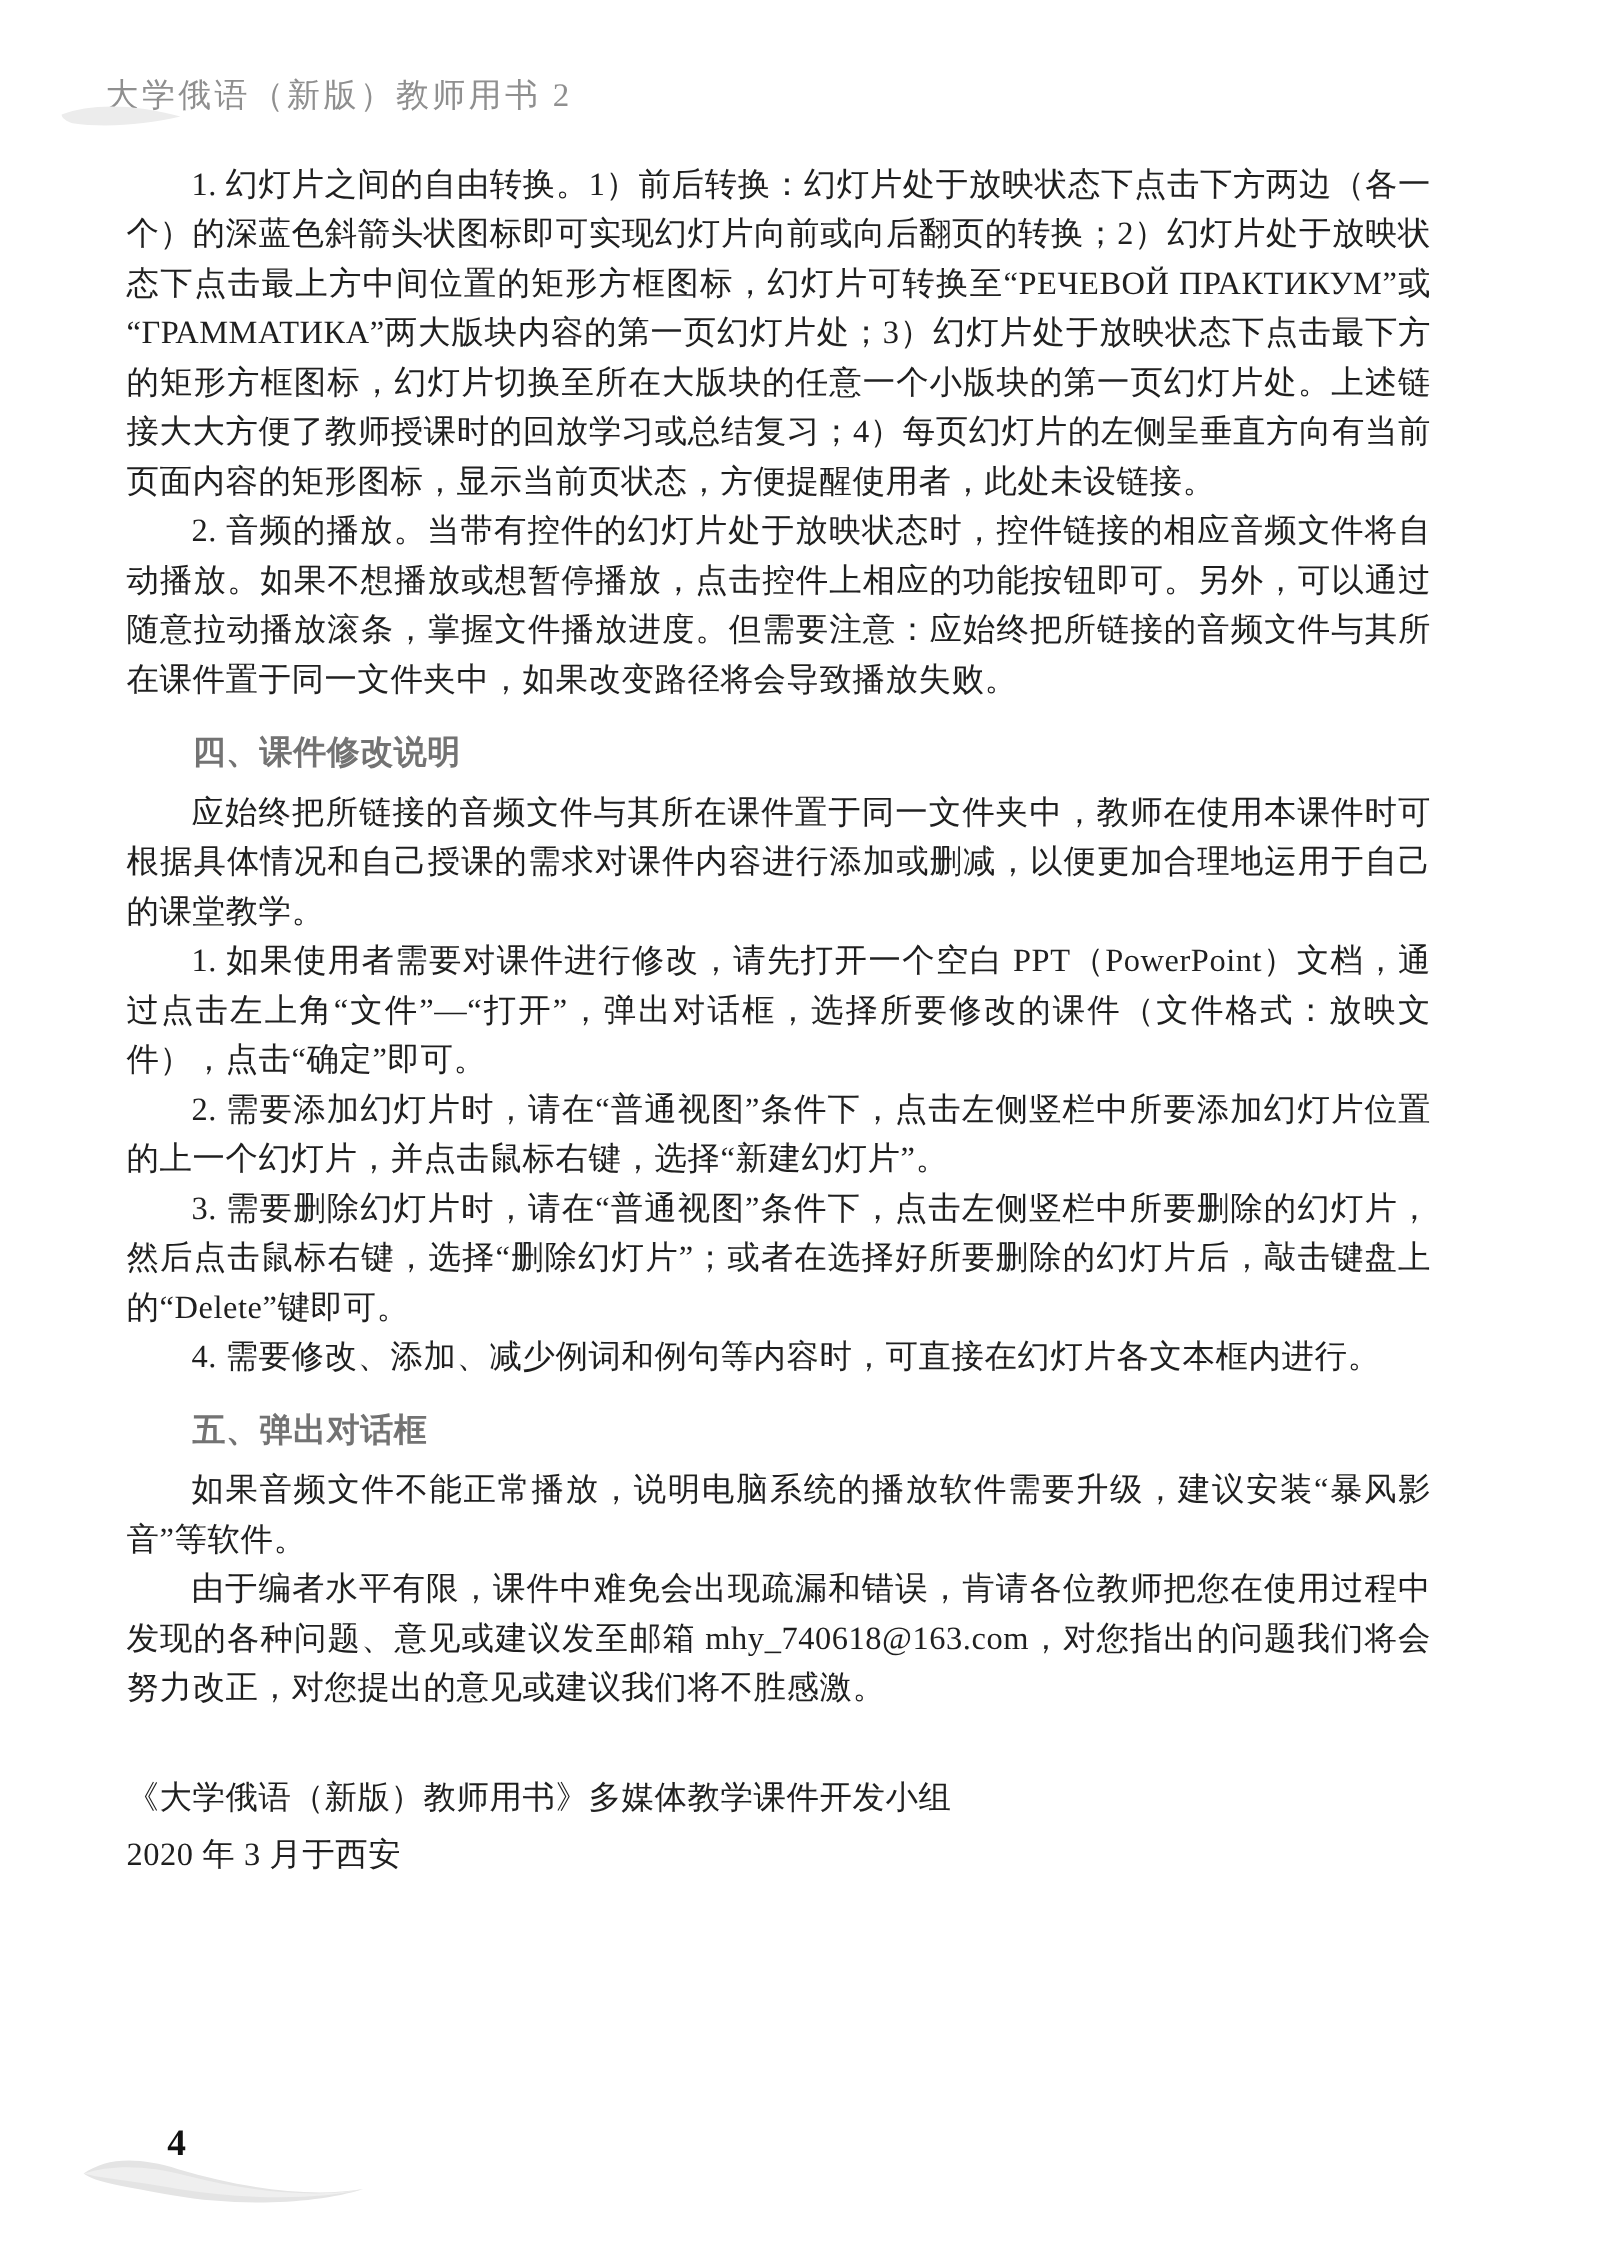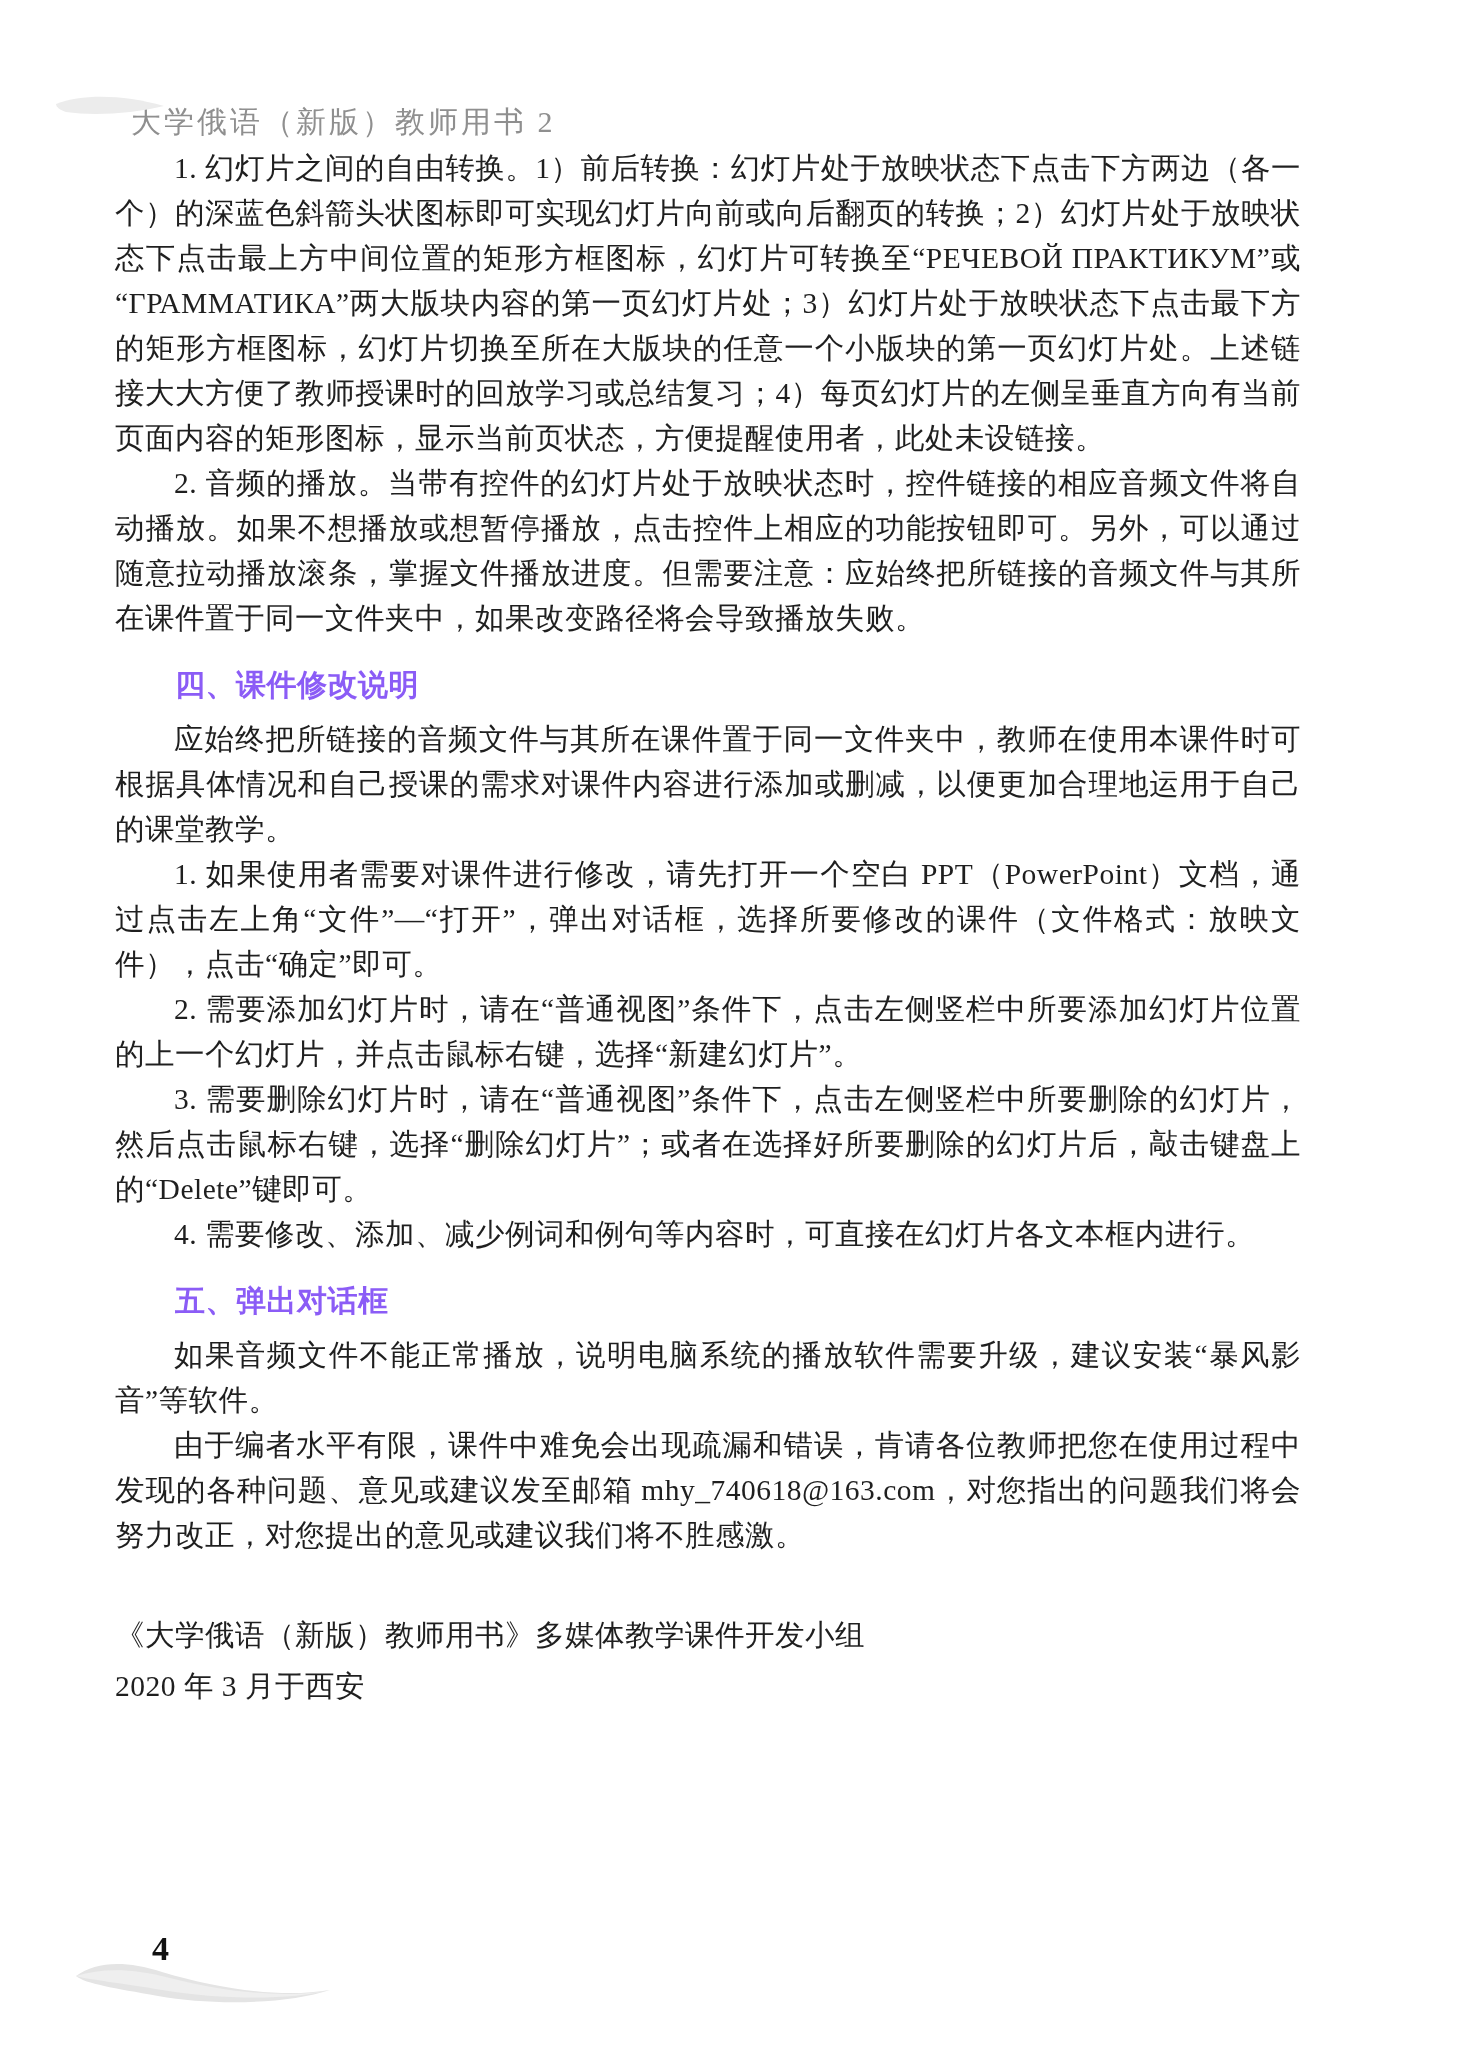--- a/index.html
+++ b/index.html
@@ -12,26 +12,25 @@
     color: #1f1f1f;
     overflow: hidden;
   }
   .page {
     position: absolute;
     inset: 0;
   }
   .running-header {
     position: absolute;
     top: 66px;
-    left: 131px;
+    left: 96px;
     font-size: 30px;
     letter-spacing: 3px;
     color: #8f8f8f;
     white-space: nowrap;
-    margin-top: 36px;
   }
   .swoosh-top {
     position: absolute;
     top: 92px;
     left: 52px;
     width: 120px;
     height: 34px;
   }
   .content-col {
     position: absolute;
@@ -46,21 +45,21 @@
     text-indent: 2em;
     margin: 0;
     letter-spacing: 0.5px;
   }
   .block.heading {
     font-weight: bold;
     text-align: left;
     margin-top: 21px;
     margin-bottom: 10px;
     font-size: 30px;
-    color: #8b5cf6;
+    color: #737373;
   }
   .signature {
     margin-top: 52px;
     font-size: 29.5px;
     line-height: 51px;
     letter-spacing: 0.5px;
   }
   .page-number {
     position: absolute;
     left: 152px;

